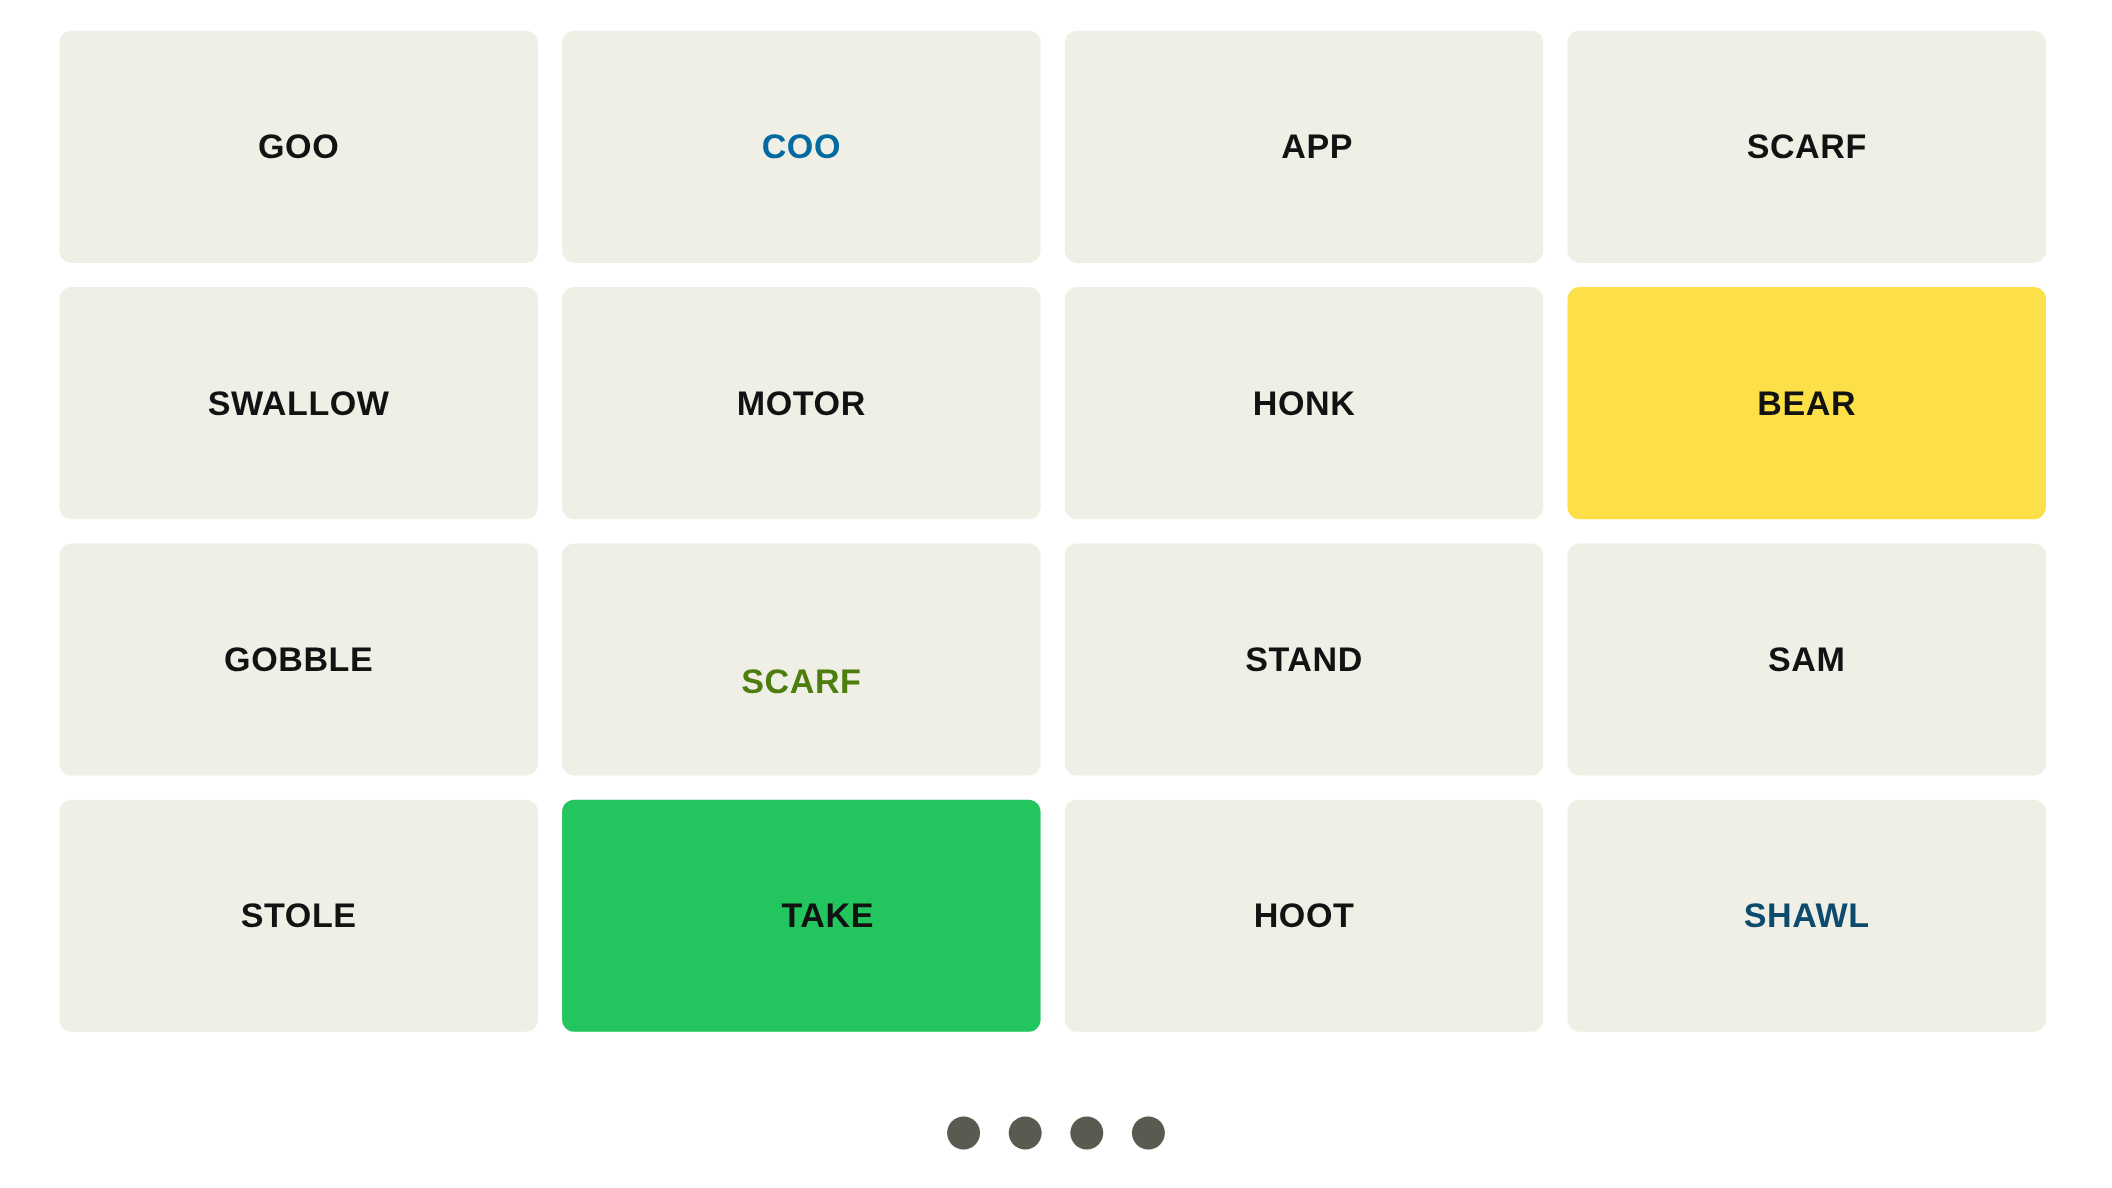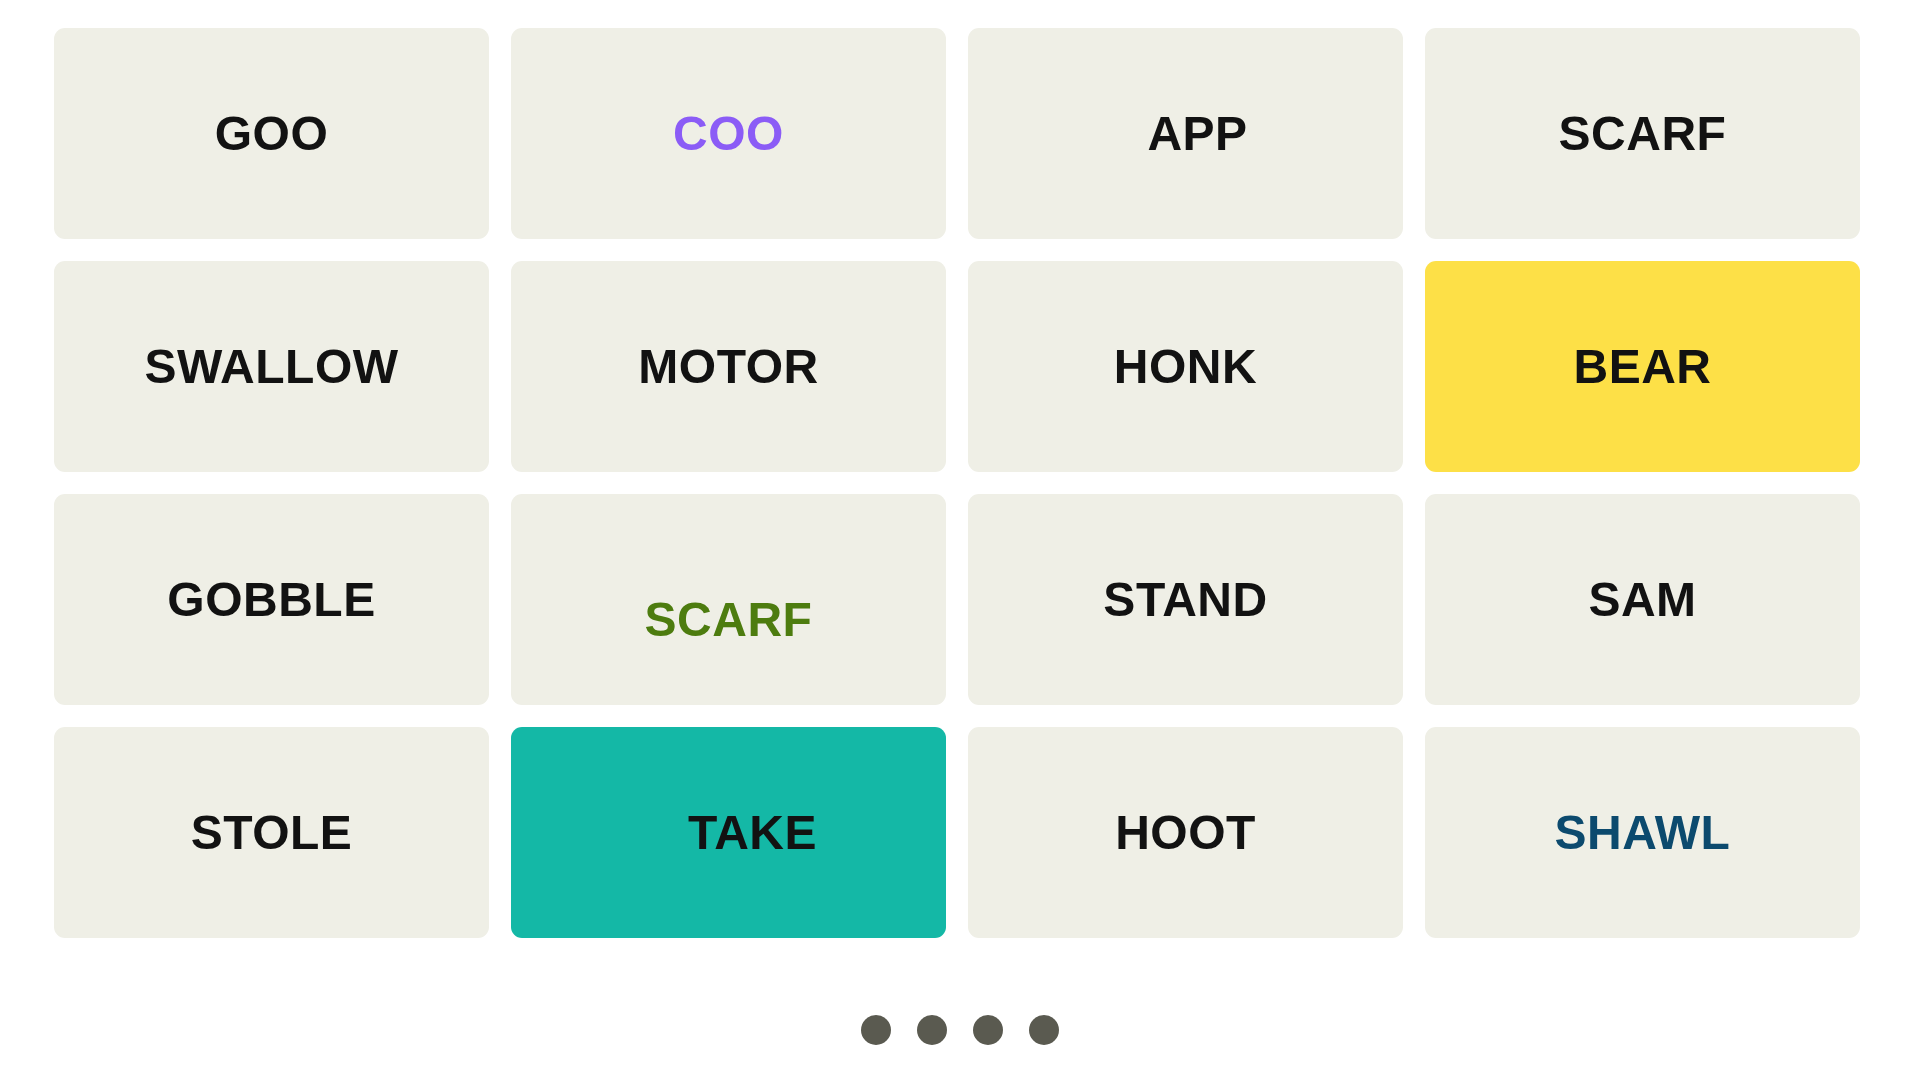--- a/index.html
+++ b/index.html
@@ -50,21 +50,21 @@
     user-select: none;
     border: none;
     outline: none;
     padding: 0;
     overflow: hidden;
   }
 
   .tile-label {
     font-family: "Liberation Sans", "DejaVu Sans", sans-serif;
     font-weight: 700;
-    font-size: 48px;
+    font-size: 31px;
     letter-spacing: 0.5px;
     color: #121212;
     text-align: center;
     line-height: 1;
     white-space: nowrap;
   }
 
   .mistakes-bar {
     position: absolute;
     left: 0;
@@ -105,21 +105,21 @@
 <body>
 
 <div class="game-root">
 
   <div class="board">
 
     <div class="tile" style="background: rgb(239, 239, 230);">
       <span class="tile-label" style="color: rgb(18, 18, 18);">GOO</span>
     </div>
     <div class="tile" style="background: rgb(239, 239, 230);">
-      <span class="tile-label" style="color: #8b5cf6;">COO</span>
+      <span class="tile-label" style="color: #0369a1;">COO</span>
     </div>
     <div class="tile" style="background: rgb(239, 239, 230); padding-left: 24px;">
       <span class="tile-label" style="color: rgb(18, 18, 18);">APP</span>
     </div>
     <div class="tile" style="background: rgb(239, 239, 230);">
       <span class="tile-label" style="color: rgb(18, 18, 18);">SCARF</span>
     </div>
 
     <div class="tile" style="background: rgb(239, 239, 230);">
       <span class="tile-label" style="color: rgb(18, 18, 18);">SWALLOW</span>
@@ -143,21 +143,21 @@
     <div class="tile" style="background: rgb(239, 239, 230);">
       <span class="tile-label" style="color: rgb(18, 18, 18);">STAND</span>
     </div>
     <div class="tile" style="background: rgb(239, 239, 230);">
       <span class="tile-label" style="color: rgb(18, 18, 18);">SAM</span>
     </div>
 
     <div class="tile" style="background: rgb(239, 239, 230);">
       <span class="tile-label" style="color: rgb(18, 18, 18);">STOLE</span>
     </div>
-    <div class="tile" style="background: #14b8a6; padding-left: 48px;">
+    <div class="tile" style="background: #22c55e; padding-left: 48px;">
       <span class="tile-label" style="color: rgb(18, 18, 18);">TAKE</span>
     </div>
     <div class="tile" style="background: rgb(239, 239, 230);">
       <span class="tile-label" style="color: rgb(18, 18, 18);">HOOT</span>
     </div>
     <div class="tile" style="background: rgb(239, 239, 230);">
       <span class="tile-label" style="color: #0c4a6e;">SHAWL</span>
     </div>
 
   </div>

